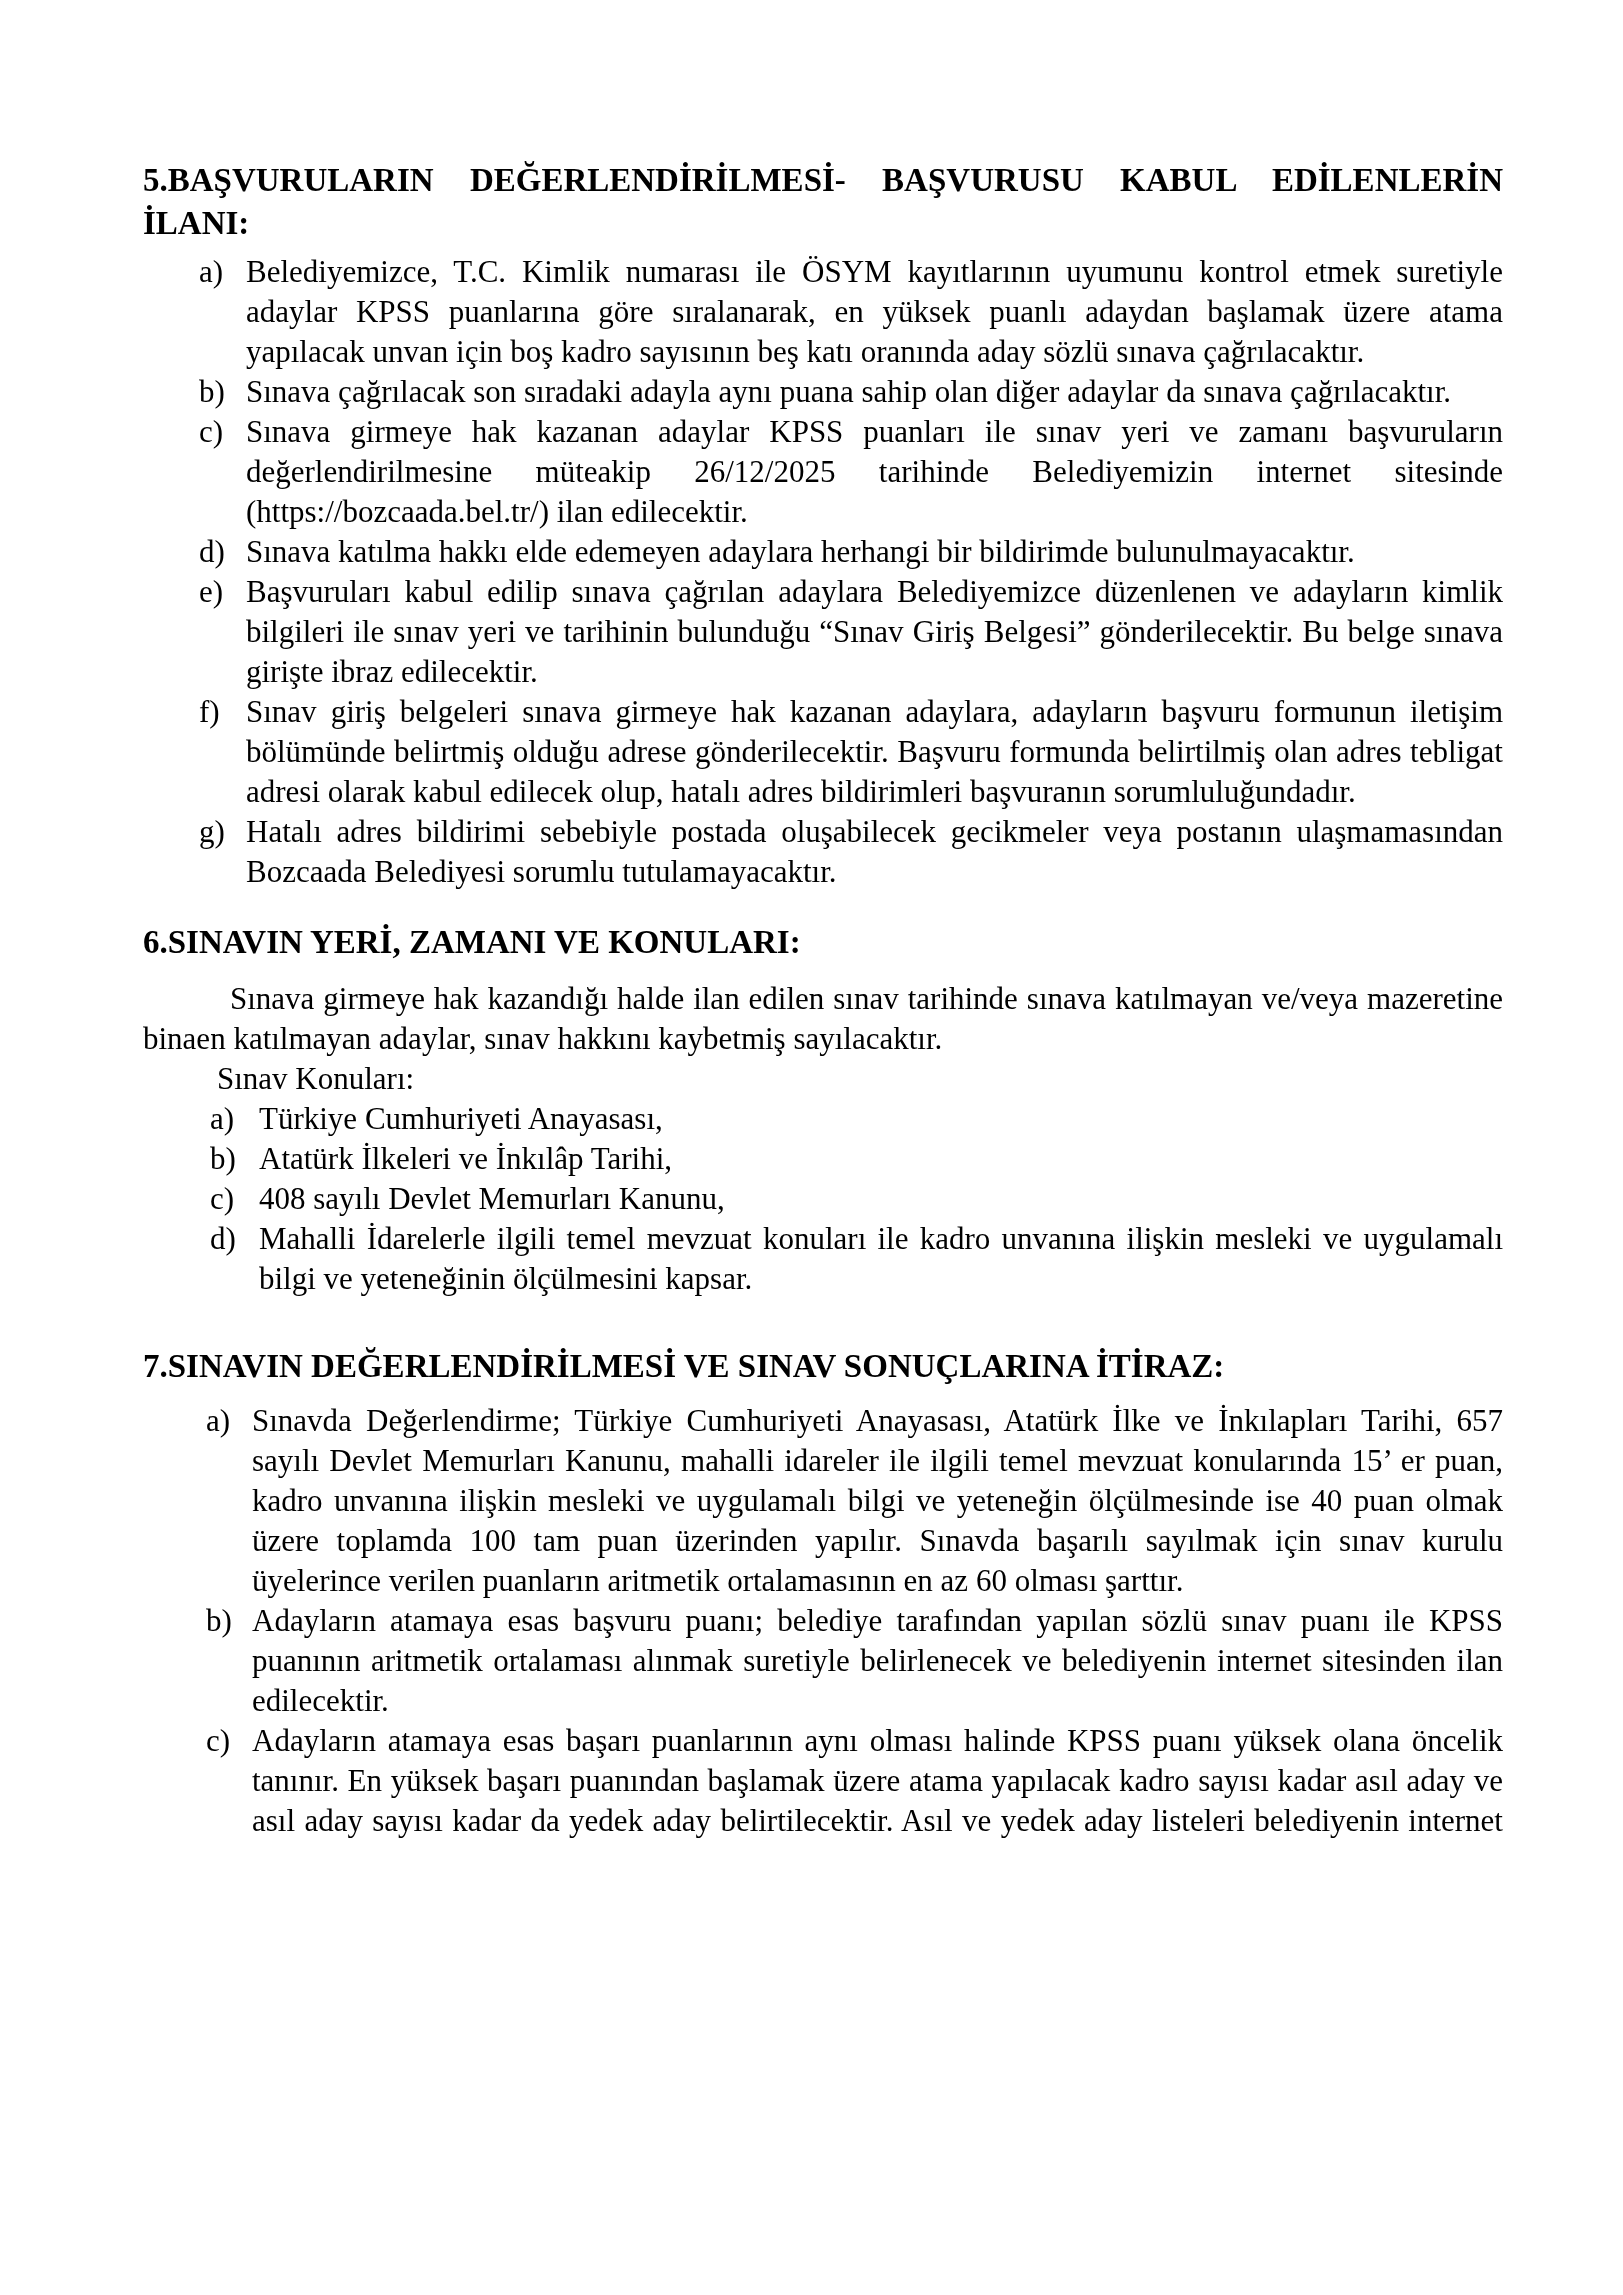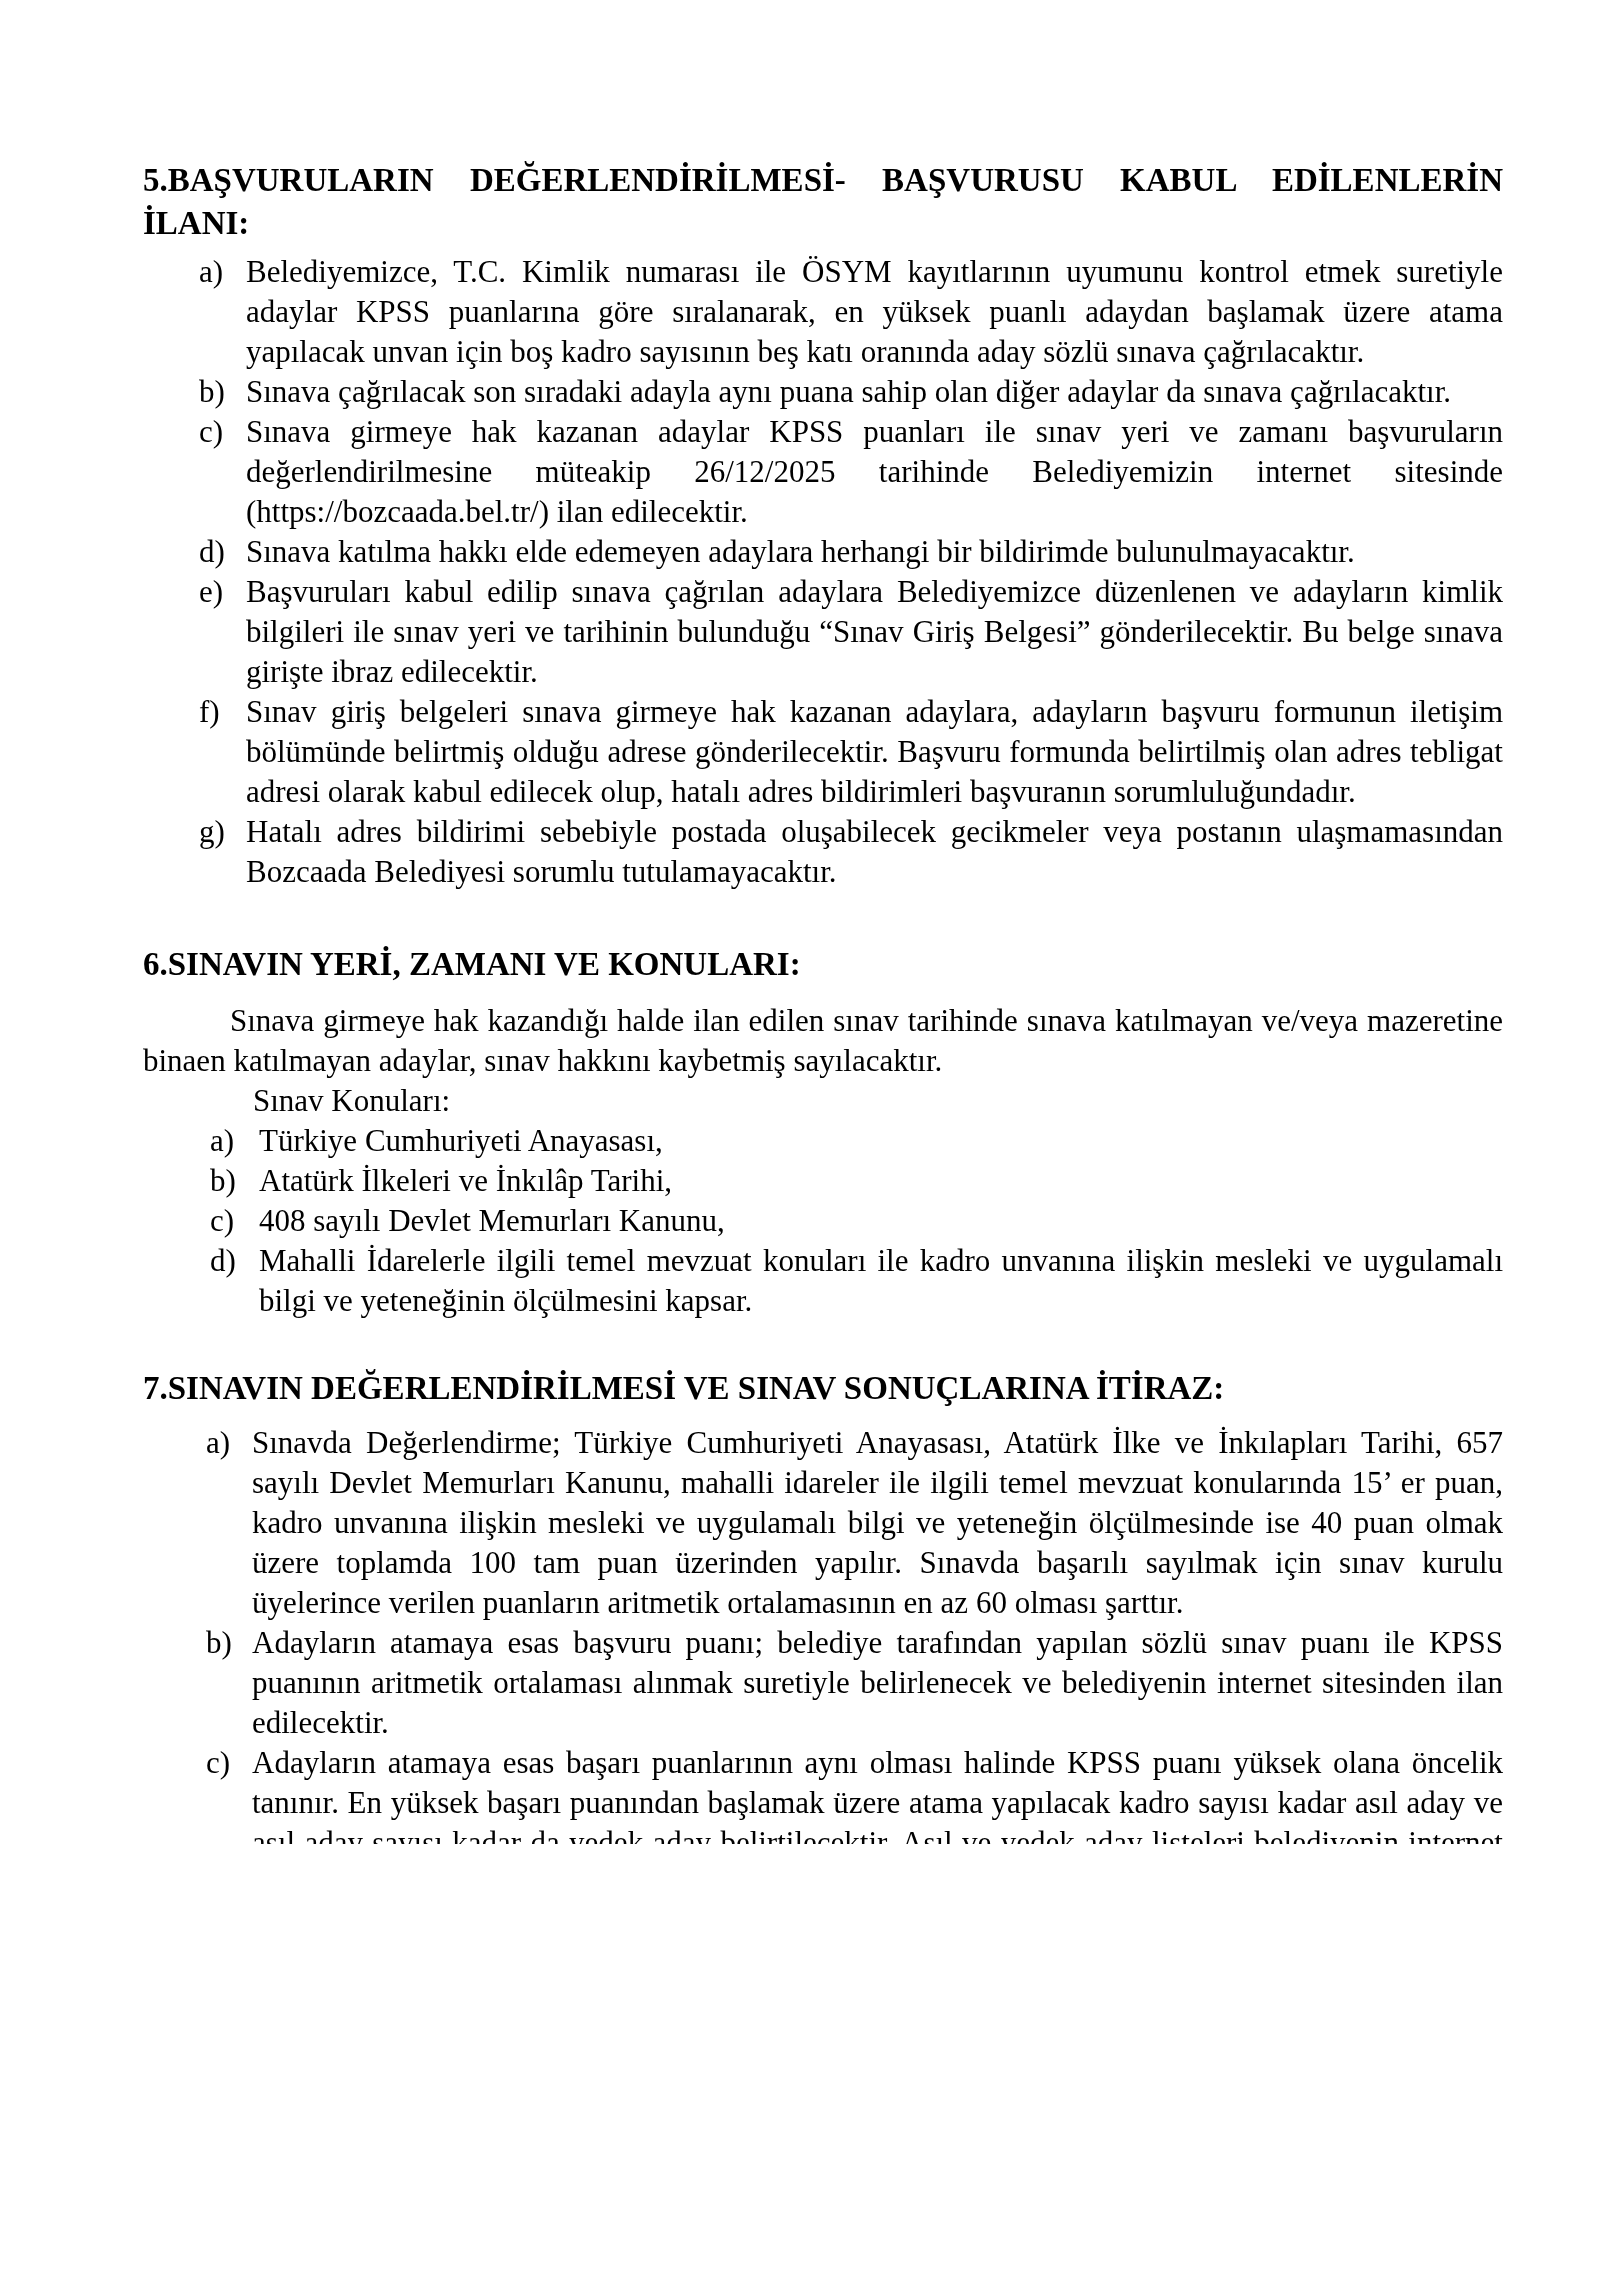--- a/index.html
+++ b/index.html
@@ -29,23 +29,23 @@
     text-align: justify;
   }
   .li .marker { position: absolute; top: 0; }
   .li .txt { display: block; }
 
   
   .s5 .li { padding-left: 103px; }
   .s5 .li .marker { left: 56px; }
 
   
-  .s6-heading { margin-top: 51px; margin-bottom: 15.7px; }
+  .s6-heading { margin-top: 29px; margin-bottom: 15.7px; }
   .para { text-align: justify; text-indent: 87px; }
-  .label-line { margin-left: 110px; }
+  .label-line { margin-left: 74px; }
   .s6 .li { padding-left: 116px; }
   .s6 .li .marker { left: 67px; }
 
   
   .s7-heading { margin-top: 46px; margin-bottom: 13px; }
   .s7 .li { padding-left: 109px; }
   .s7 .li .marker { left: 63px; }
   .s7 .li-last { margin-top: 15.7px; }
 </style>
 </head>

